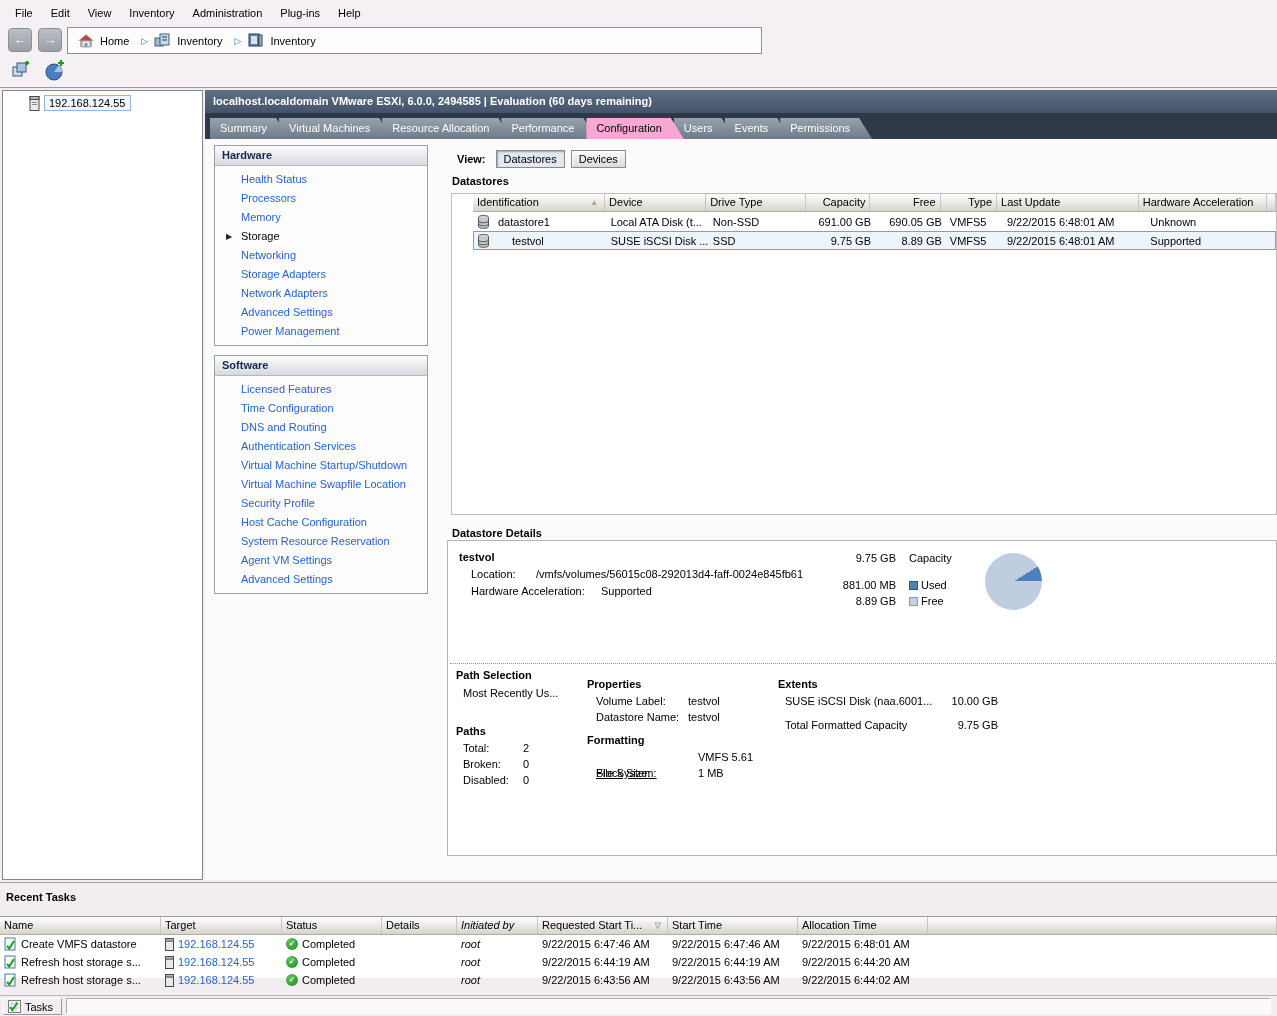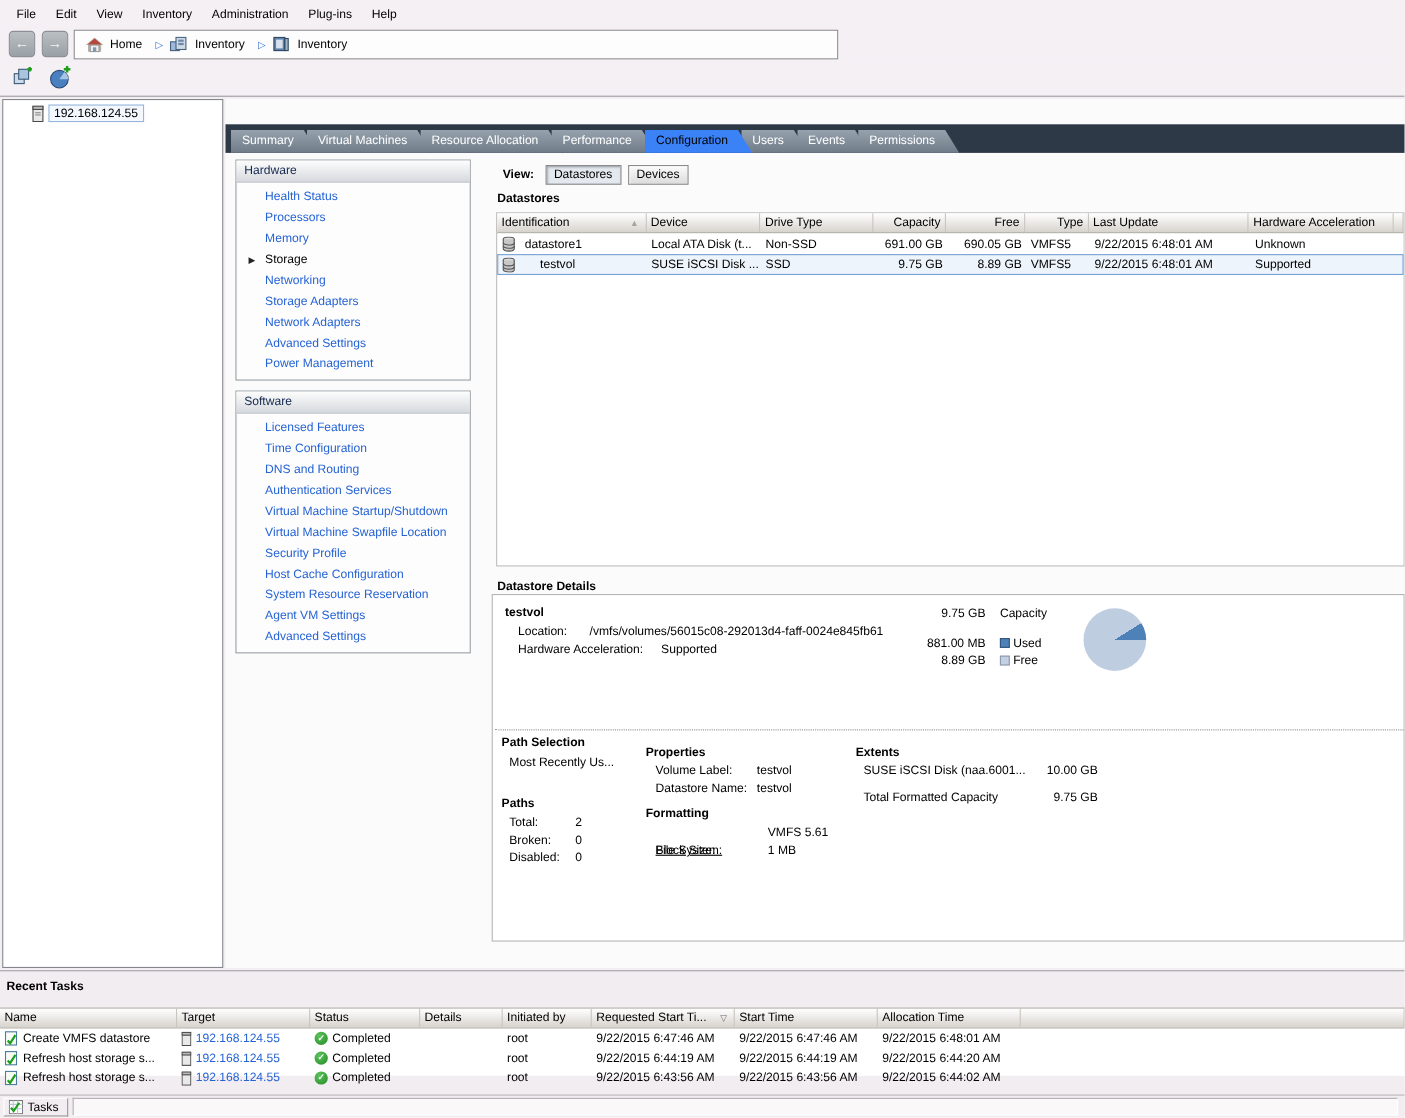--- a/index.html
+++ b/index.html
@@ -26,39 +26,39 @@
   
   .tree-panel { position:absolute; left:2px; top:90px; width:201px; height:790px; background:#fff; border:1px solid #84878c; }
   .tree-item { position:absolute; left:26px; top:4px; display:flex; align-items:center; gap:4px; }
   .tree-label { border:1px solid #98b6dd; background:#f3f8fe; padding:1px 5px 1px 4px; }
 
   
   .main-panel { position:absolute; left:205px; top:90px; width:1072px; height:790px; background:#fcfbfb; }
   .title-bar { position:absolute; left:0; top:0; width:100%; height:23px; background:linear-gradient(#5e6e83,#44536a); color:#fff; font-weight:bold; line-height:23px; padding-left:8px; }
   .tab-bar { position:absolute; left:0; top:23px; width:100%; height:26px; background:#2d3946; display:flex; align-items:flex-end; padding-left:5px; }
   .tab { position:relative; height:21px; line-height:21px; padding:0 22px 0 10px; margin-right:-10px; color:#fff; background:linear-gradient(#97a2ae,#6f7b88); clip-path:polygon(0 0, calc(100% - 13px) 0, 100% 100%, 0 100%); filter:drop-shadow(1px 0 0 #141e29); cursor:default; }
-  .tab.active { background:#3b82f6; color:#000; z-index:10; }
+  .tab.active { background:#f9a8d4; color:#000; z-index:10; }
 
   
   .side-panel { position:absolute; left:9px; width:214px; background:#fdfdfd; border:1px solid #9aa0a6; }
-  .side-panel-header { height:20px; background:linear-gradient(#fdfdfd,#d6d9de); border-bottom:1px solid #b4b8be; font-weight:normal; color:#15294e; padding:3px 0 16px 7px; }
+  .side-panel-header { height:20px; background:linear-gradient(#fdfdfd,#d6d9de); border-bottom:1px solid #b4b8be; font-weight:bold; color:#15294e; padding:3px 0 16px 7px; }
   .side-item { height:19px; line-height:19px; padding-left:26px; color:#2563d4; cursor:pointer; position:relative; }
   .side-item.selected { color:#000; cursor:default; }
   .side-item .sel-arrow { position:absolute; left:11px; top:0; color:#222; font-size:8px; }
 
   
   .view-bar { position:absolute; left:252px; top:60px; display:flex; align-items:center; gap:6px; }
   .view-label { font-weight:bold; margin-right:4px; }
   .view-btn { height:18px; line-height:16px; padding:0 7px; background:linear-gradient(#fbfbfb,#dcdcdc); border:1px solid #8b8b8b; box-shadow:inset 1px 1px 0 #fff; }
   .view-btn.pressed { background:#e4e9ef; box-shadow:inset 1px 1px 2px #9aa4ae; }
 
   .section-title { position:absolute; font-weight:bold; }
 
   
-  .ds-table { position:absolute; left:246px; top:103px; width:580px; height:322px; background:#fff; border:1px solid #bdbdbd; width:826px; }
+  .ds-table { position:absolute; left:246px; top:103px; width:580px; height:322px; background:#fff; border:1px solid #bdbdbd; width:826px;padding-left:21px; }
   .t-header { display:flex; height:18px; background:linear-gradient(#ffffff,#d7d3cd); border-bottom:1px solid #b1ada5; }
   .t-hcell { border-right:1px solid #c9c5bf; padding:2px 4px 0 4px; white-space:nowrap; overflow:hidden; position:relative; }
   .t-row { display:flex; height:19px; align-items:center; }
   .t-cell { padding:0 4px; white-space:nowrap; overflow:hidden; display:flex; align-items:center; gap:4px; height:19px; }
   .num { justify-content:flex-end; }
   .numh { text-align:right; }
   .dc1{width:136px;} .dc2{width:104px;} .dc3{width:103px;} .dc4{width:66px;} .dc5{width:72px;} .dc6{width:58px;text-align:right;} .dc7{width:146px;} .dc8{width:132px;} .dcf{flex:1;}
   .row-selected { background:#eef4fb; outline:1px solid #77a1d4; outline-offset:-1px; }
   .sort-glyph { color:#a8a49c; font-size:8px; position:absolute; right:6px; top:4px; }
 
@@ -69,21 +69,21 @@
   .legend-sq { display:inline-block; width:9px; height:9px; vertical-align:-1px; }
   .sq-used { background:#4e81b8; border:1px solid #31567e; }
   .sq-free { background:#c3cfe2; border:1px solid #8e9aab; }
   .pie { position:absolute; left:537px; top:12px; width:57px; height:57px; border-radius:50%; }
   .dots { position:absolute; left:2px; top:122px; width:826px; border-top:1px dotted #9a9a9a; }
 
   
   .tasks-region { position:absolute; left:0; top:882px; width:1277px; height:113px; background:#f2edf1; border-top:1px solid #a2a2a6; }
   .rt-title { position:absolute; left:6px; top:8px; font-weight:bold; }
   .rt-table { position:absolute; left:0; top:33px; width:1277px; height:62px; background:#fff; border-top:1px solid #9f9b95; }
-  .tc1{width:161px;} .tc2{width:121px;} .tc3{width:100px;} .tc4{width:75px;} .tc5{width:81px;} .tc6{width:130px;} .tc7{width:130px;} .tc8{width:130px;} .tcf{flex:1;}
+  .tc1{width:161px;} .tc2{width:121px;} .tc3{width:100px;} .tc4{width:75px;} .tc5{width:81px;font-style:italic;} .tc6{width:130px;} .tc7{width:130px;} .tc8{width:130px;} .tcf{flex:1;}
   .rt-row { display:flex; height:18px; align-items:center; }
   .link-blue { color:#2563d4; }
   .status-ok { width:12px; height:12px; border-radius:50%; background:radial-gradient(circle at 35% 30%, #5cc25c, #238a23); color:#fff; font-size:8px; font-weight:bold; text-align:center; line-height:12px; flex:0 0 auto; }
 
   
   .statusbar { position:absolute; left:0; top:995px; width:1277px; height:21px; background:#f2edf1; border-top:1px solid #b9b4b8; }
   .tasks-btn { position:absolute; left:3px; top:2px; height:17px; display:flex; align-items:center; gap:4px; padding:0 8px 0 4px; background:#f2edf1; border:1px solid #9b969a; border-top-color:#fff; border-left-color:#fff; }
   .status-field { position:absolute; left:66px; top:2px; width:1205px; height:16px; background:#fbf8fa; border:1px solid #b0abaf; border-bottom-color:#fff; border-right-color:#fff; }
 
   svg { display:block; }
@@ -168,20 +168,23 @@
           <rect x="1" y="0.5" width="9" height="3" fill="#b9b9b9" stroke="#4a4a4a"></rect>
           <rect x="3" y="6" width="5" height="1" fill="#8a8a8a"></rect>
           <rect x="3" y="8" width="5" height="1" fill="#8a8a8a"></rect>
         </svg>
     </span>
     <span class="tree-label">192.168.124.55</span>
   </div>
 </div>
 
 <div class="main-panel">
+  <div class="title-bar">
+    <span>localhost.localdomain VMware ESXi, 6.0.0, 2494585 | Evaluation (60 days remaining)</span>
+  </div>
 
   <div class="tab-bar">
     <div class="tab" style="z-index:8"><span>Summary</span></div>
     <div class="tab" style="z-index:7"><span>Virtual Machines</span></div>
     <div class="tab" style="z-index:6"><span>Resource Allocation</span></div>
     <div class="tab" style="z-index:5"><span>Performance</span></div>
     <div class="tab active"><span>Configuration</span></div>
     <div class="tab" style="z-index:4"><span>Users</span></div>
     <div class="tab" style="z-index:3"><span>Events</span></div>
     <div class="tab" style="z-index:2"><span>Permissions</span></div>

